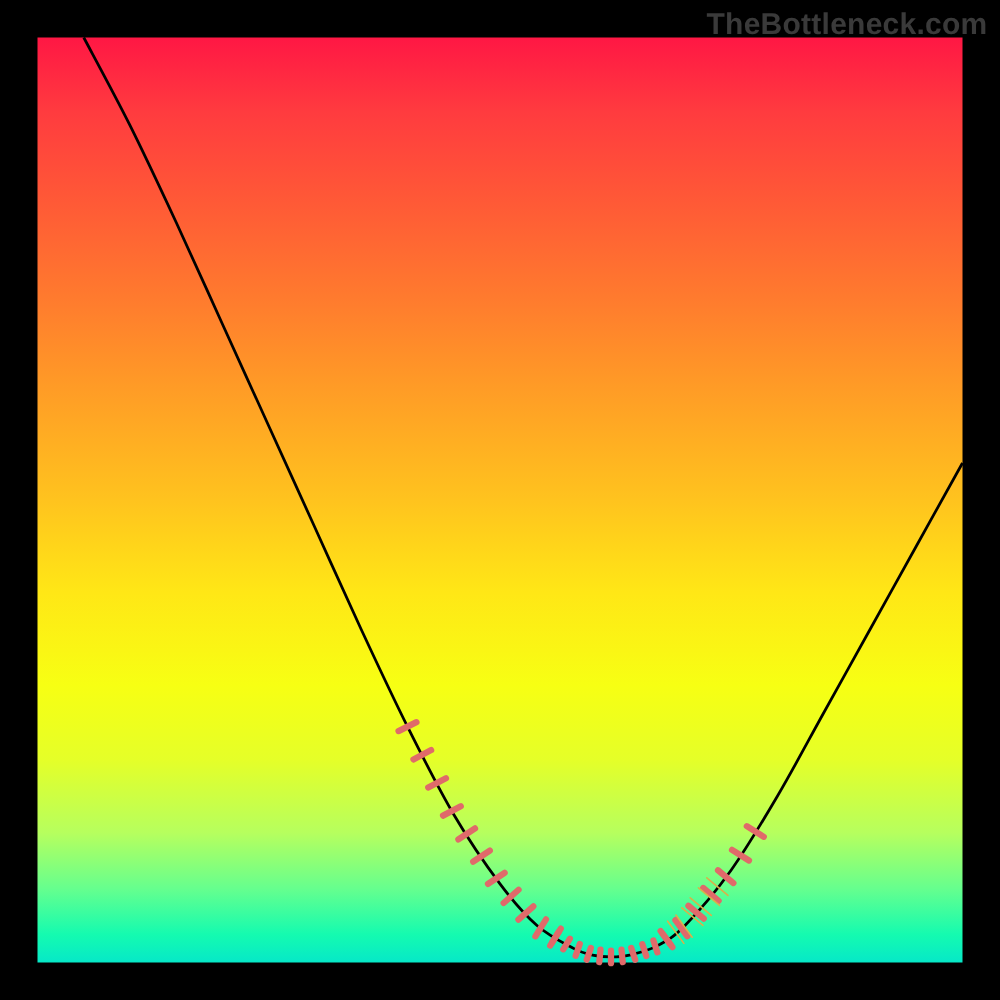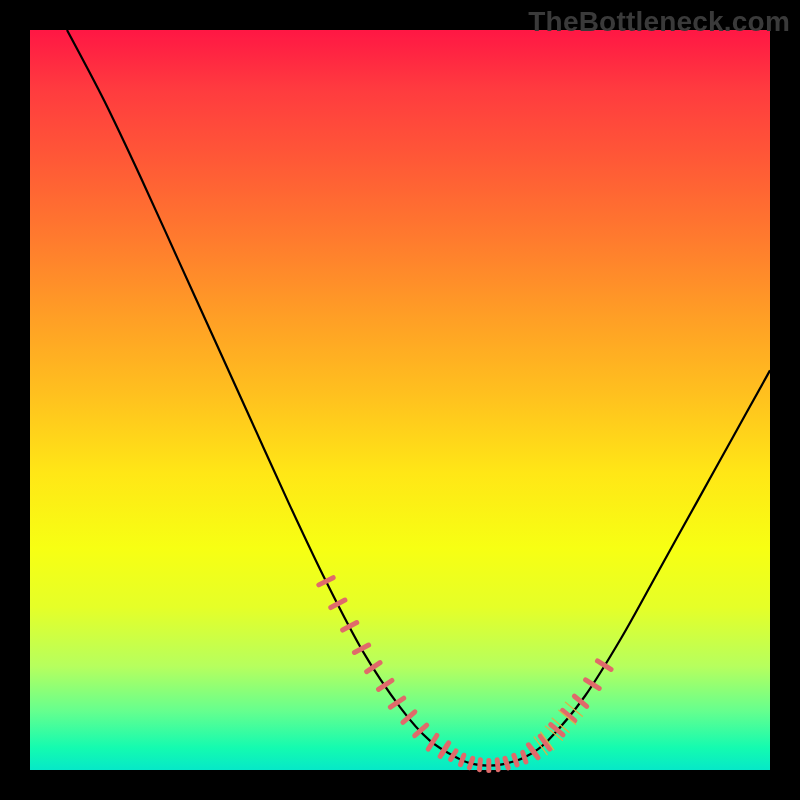--- a/index.html
+++ b/index.html
@@ -38,21 +38,21 @@
       #66ff8e 92%,
       #14fbb0 97%,
       #06e8c8 100%
     );
   }
   .watermark {
     position: absolute;
     top: 6px;
     right: 10px;
     font-family: Arial, Helvetica, sans-serif;
-    font-size: 28px;
+    font-size: 24px;
     color: #3a3a3a;
     font-weight: 600;
     letter-spacing: 0.2px;
   }
   svg.curve {
     position: absolute;
     left: 0;
     top: 0;
     width: 740px;
     height: 740px;

